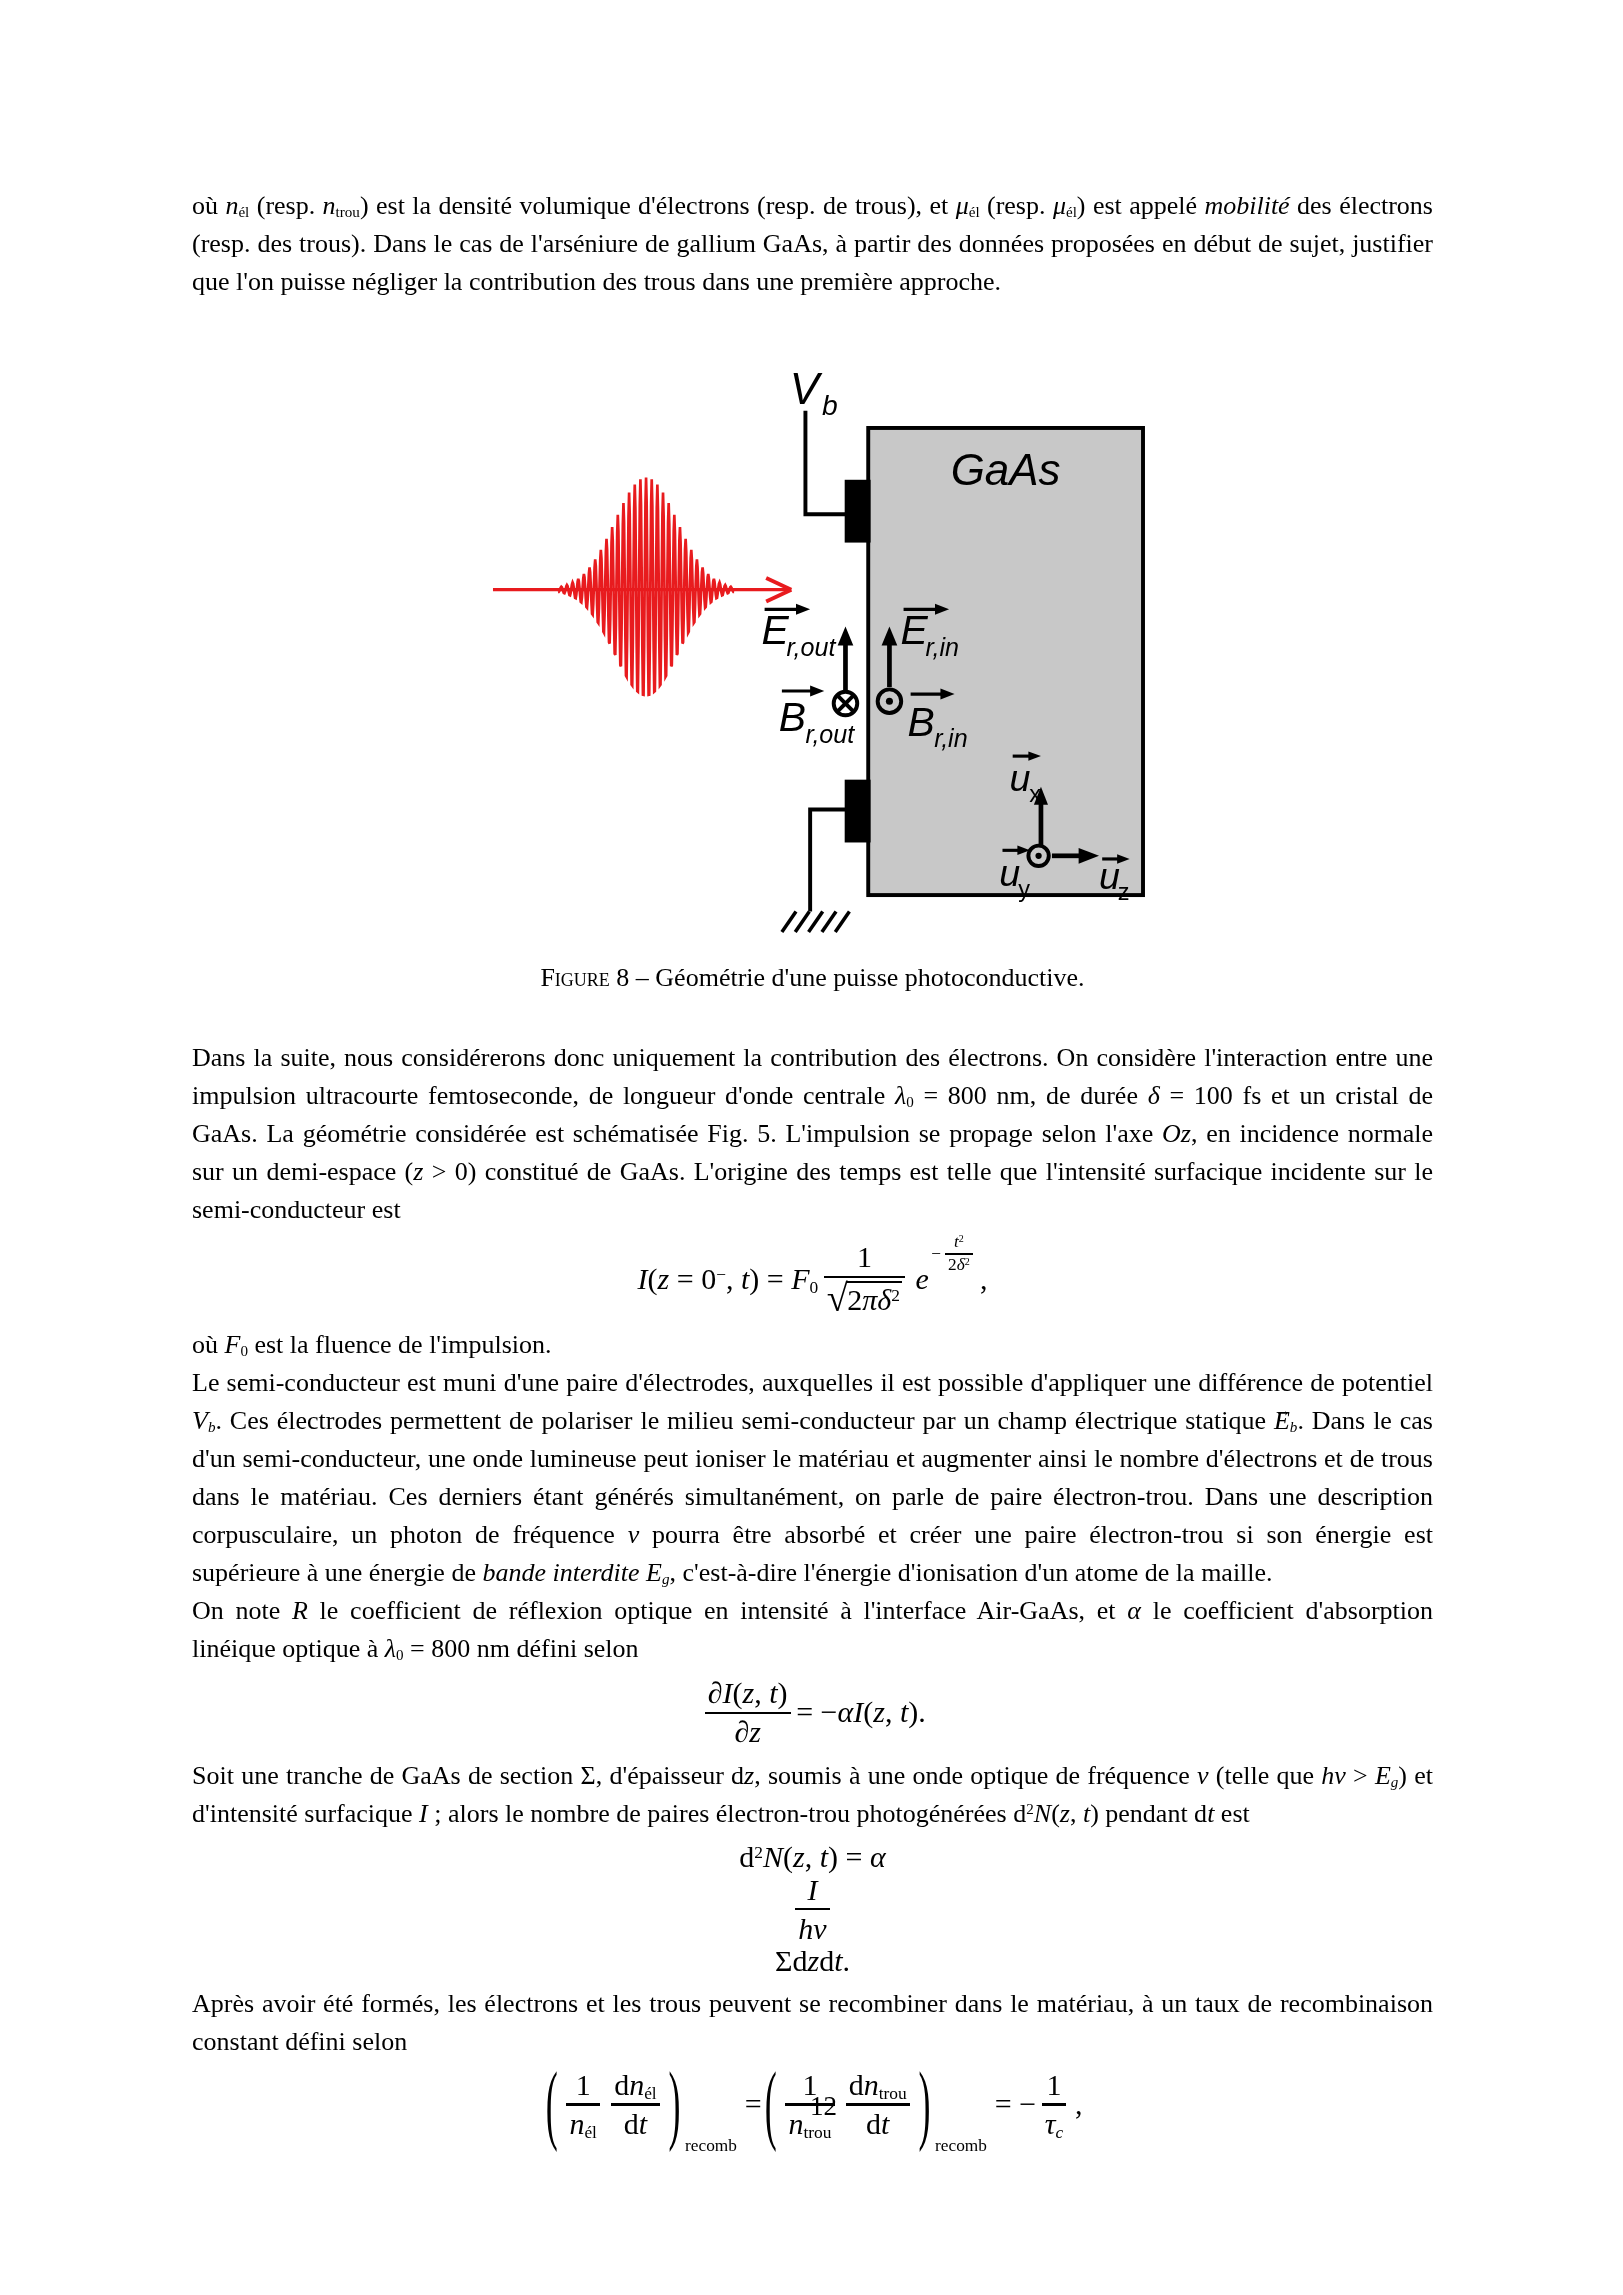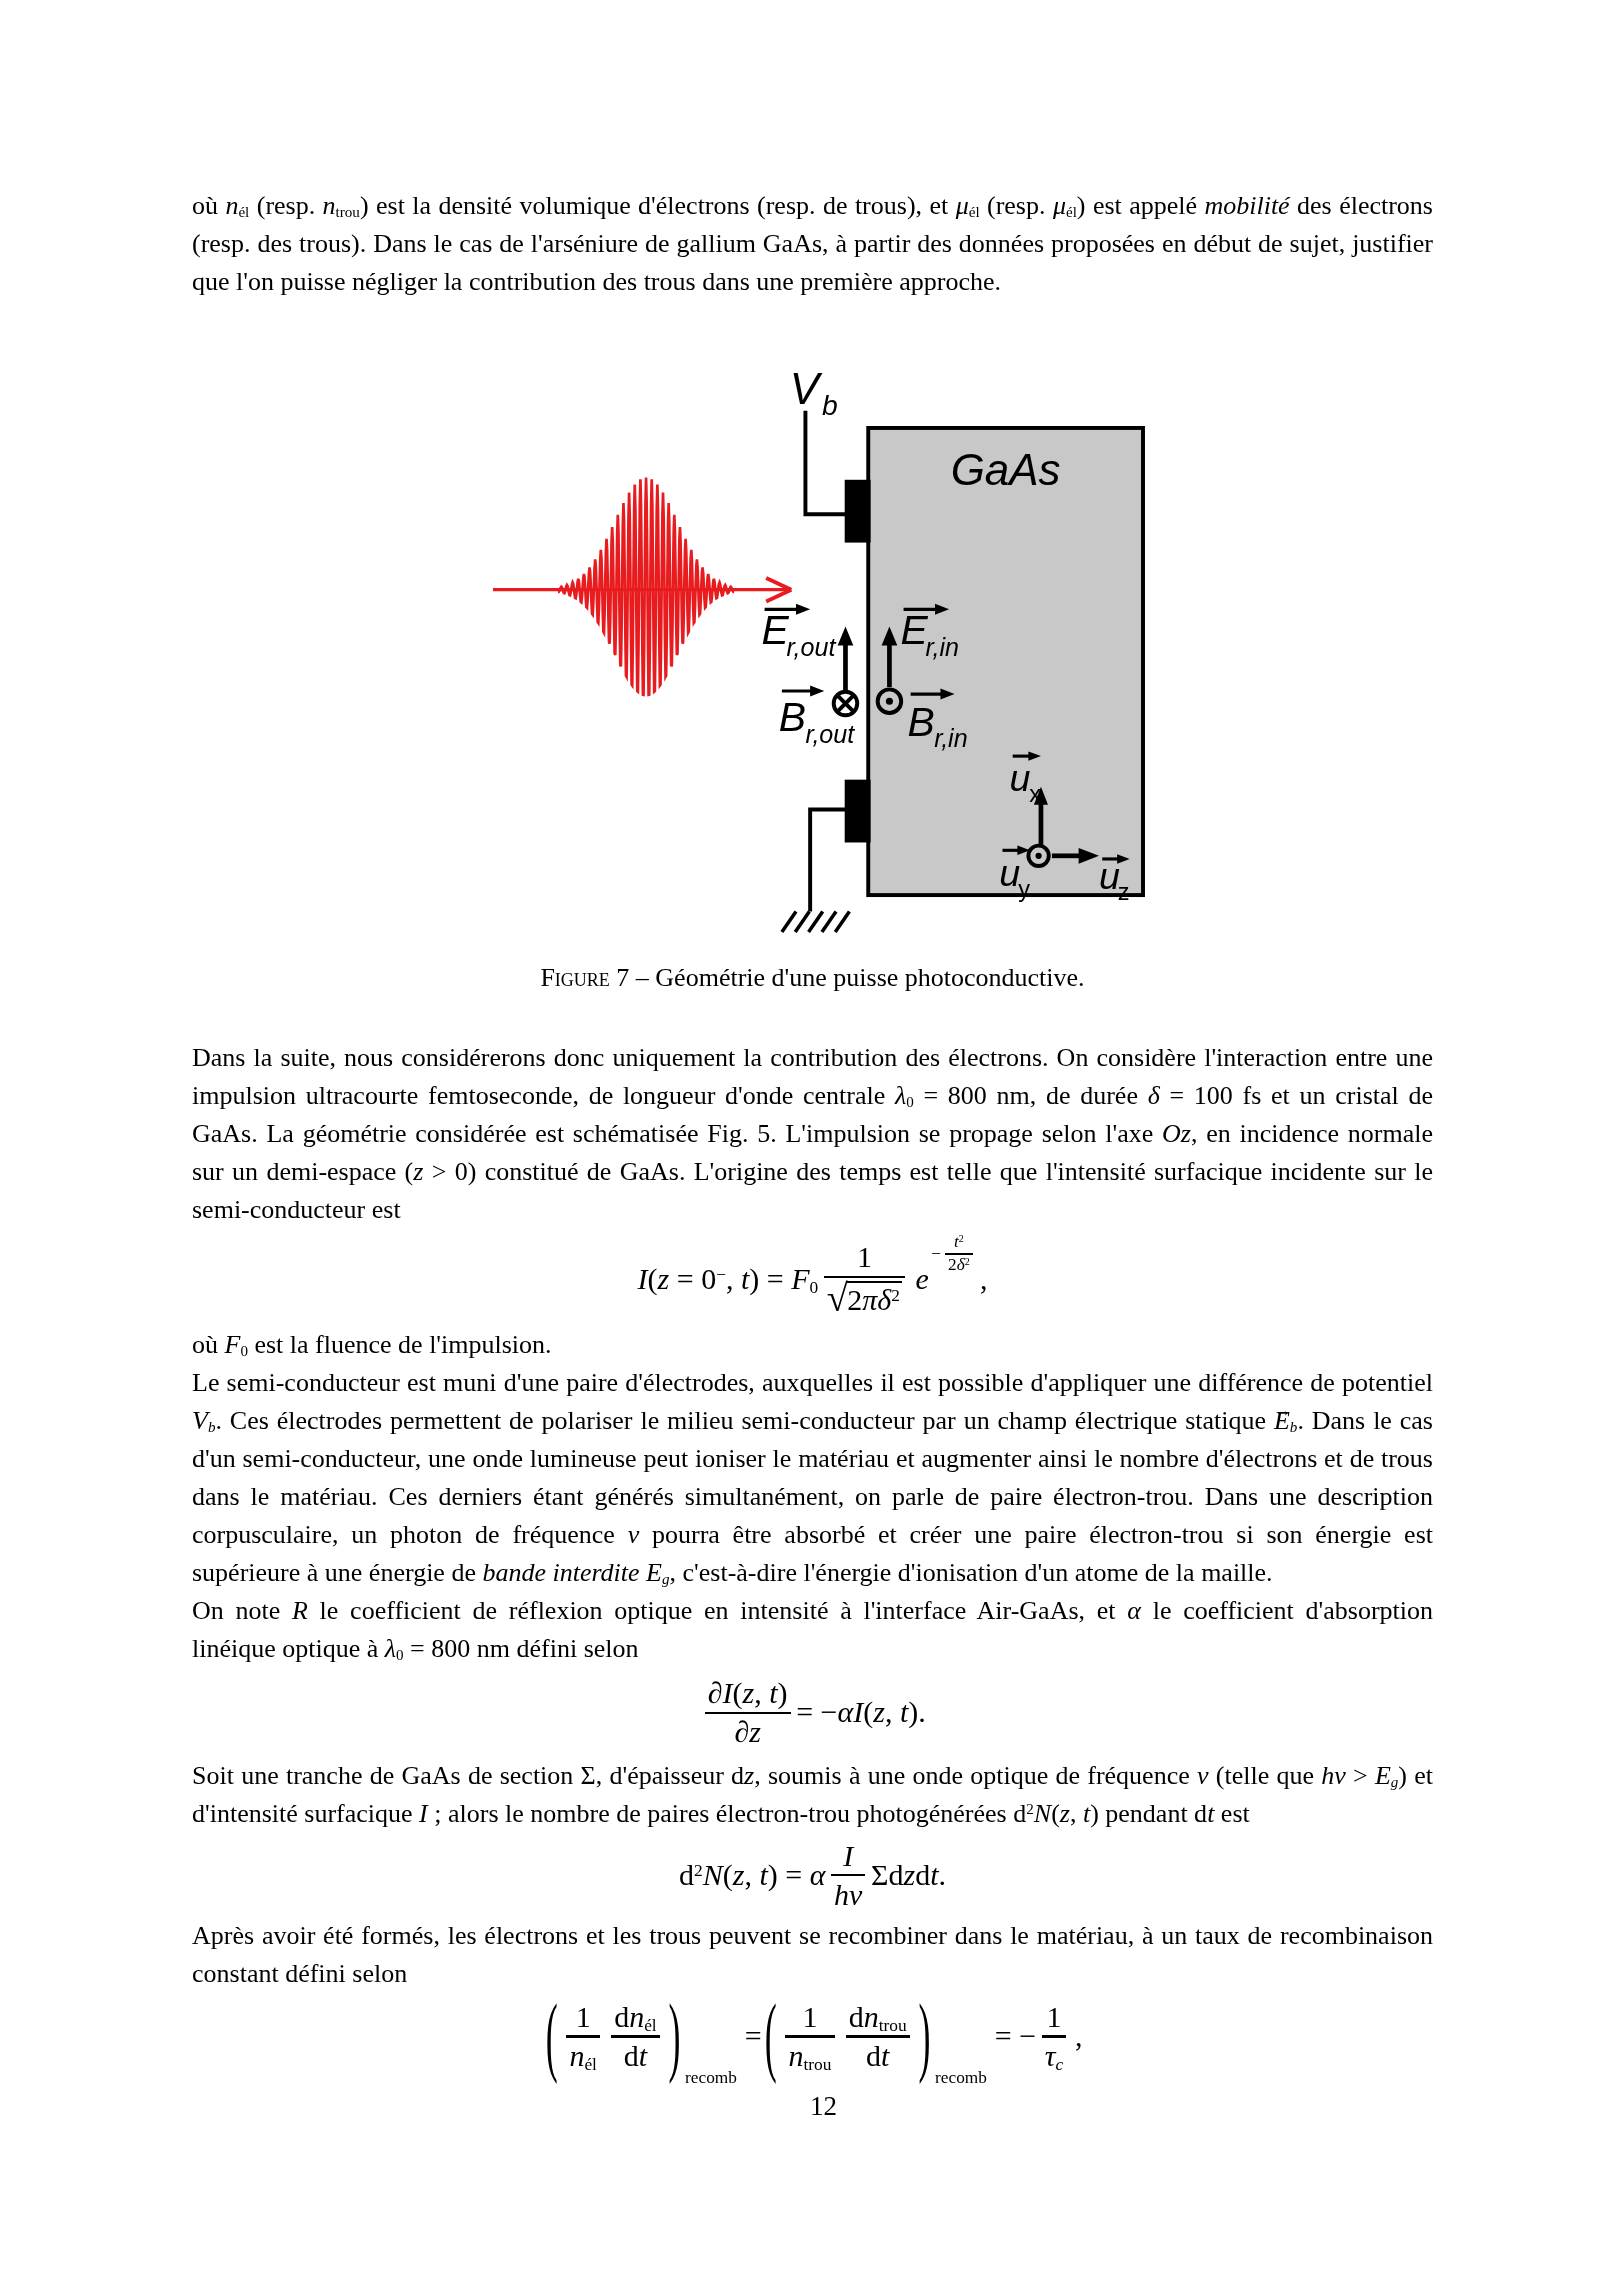--- a/index.html
+++ b/index.html
@@ -11,21 +11,21 @@
   sup{font-size:0.58em;vertical-align:0.5em;line-height:0;}
   .vec{position:relative;display:inline-block;font-style:italic;}
   .vec::after{content:"\2192";position:absolute;left:0.05em;top:-0.62em;font-size:0.62em;font-style:normal;}
   .fig-wrap{width:683px;margin:35px auto 15.7px auto;}
   .fig-wrap svg{display:block;}
   .caption{font-size:26px;text-align:center;margin:0;}
   .sc{font-variant:small-caps;}
   .eq{display:flex;justify-content:center;align-items:center;font-size:30px;}
   .eq1{margin:12.6px 0 9.4px 0;}
   .eq2{margin:9.4px 0 9.4px 0;}
-  .eq3{margin:6.3px 0 6.3px 0;}
+  .eq3{margin:6.3px 0 6.3px 0;flex-direction:column;}
   .eq4{margin:7.9px 0 0 0;}
   .frac{display:inline-flex;flex-direction:column;align-items:center;margin:0 5.5px;}
   .frac .bar{align-self:stretch;height:2.4px;background:#000;margin:3.1px 0 2.4px 0;}
   .frac .num,.frac .den{padding:0 3.1px;text-align:center;line-height:1.05;}
   .sqrt{display:inline-flex;align-items:flex-start;}
   .rad-sym{font-size:1.28em;line-height:0.92;margin-right:-1.6px;}
   .radicand{border-top:2.4px solid #000;padding:1.6px 2.4px 0 0.8px;}
   .exp{display:inline-flex;align-items:center;font-size:17.3px;transform:translateY(-25px);margin-left:2.4px;}
   .exp .frac{margin:0 4px;}
   .exp .frac .bar{height:1.6px;margin:1.6px 0;}
@@ -152,21 +152,21 @@
         </g>
         <g>
           <line x1="804" y1="666" x2="827" y2="666" stroke="#000" stroke-width="4"></line>
           <polygon points="839,666 823,660 823,672"></polygon>
         </g>
         <text class="lab" x="800" y="704" font-size="48">u</text>
         <text x="824" y="718" font-size="30">z</text>
       </svg>
     </div>
 
-    <p class="caption"><span class="sc">Figure 7</span><span> – Géométrie d'une puisse photoconductive.</span></p>
+    <p class="caption"><span class="sc">Figure 8</span><span> – Géométrie d'une puisse photoconductive.</span></p>
 
     <p class="body" style="margin-top:46px;">Dans la suite, nous considérerons donc uniquement la contribution des électrons. On considère l'interaction entre une impulsion ultracourte femtoseconde, de longueur d'onde centrale <i>λ</i><sub>0</sub> = 800 nm, de durée <i>δ</i> = 100 fs et un cristal de GaAs. La géométrie considérée est schématisée Fig. 5. L'impulsion se propage selon l'axe <i>Oz</i>, en incidence normale sur un demi-espace (<i>z</i> &gt; 0) constitué de GaAs. L'origine des temps est telle que l'intensité surfacique incidente sur le semi-conducteur est</p>
 
     <div class="eq eq1">
       <span><i>I</i>(<i>z</i> = 0<sup>−</sup>, <i>t</i>) = <i>F</i><sub>0</sub></span>
       <span class="frac">
         <span class="num">1</span>
         <span class="bar"></span>
         <span class="den"><span class="sqrt">
               <span class="rad-sym">√</span>

